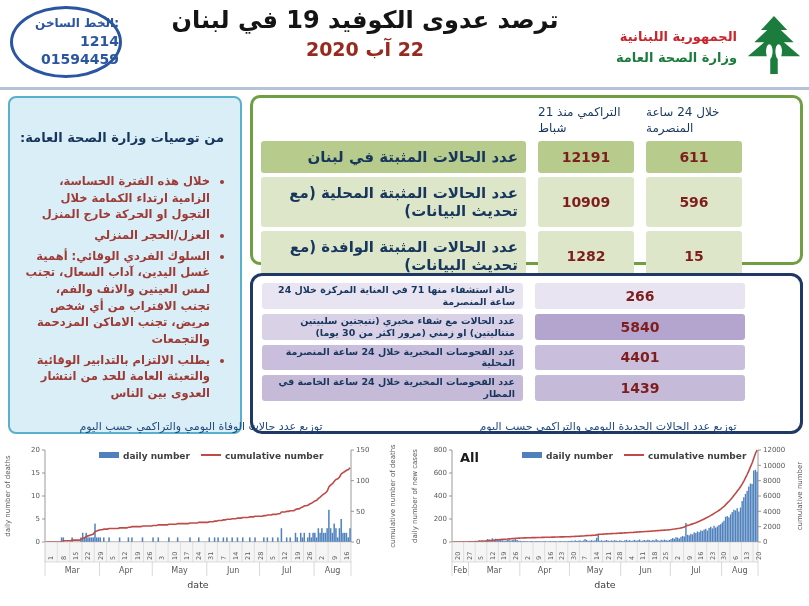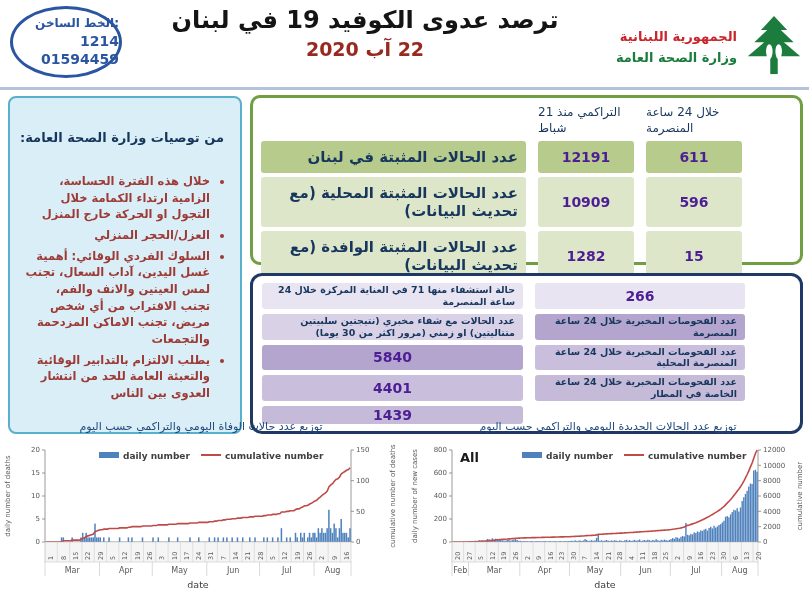--- a/index.html
+++ b/index.html
@@ -38,21 +38,21 @@
   .stats-table{
     position:absolute;left:250px;top:95px;width:553px;height:170px;box-sizing:border-box;
     background:#fff;border:3px solid #6f9f42;border-radius:10px;
     padding:5px 58px 7px 8px;
     display:grid;grid-template-columns:1fr 96px 96px;grid-template-rows:34px repeat(5,1fr);
     gap:4px 12px;
   }
   .st-h{align-self:start;text-align:left;color:#17365d;font-weight:normal;font-size:12px;
     line-height:1.3;direction:rtl;padding-top:2px;}
   .pill{border-radius:3px;display:flex;align-items:center;}
-  .pill.num{justify-content:center;font-size:14px;font-weight:bold;color:#4c1d95;}
+  .pill.num{justify-content:center;font-size:14px;font-weight:bold;color:#7f1d1d;}
   .pill.lbl{direction:rtl;justify-content:flex-start;padding:7px 8px;font-size:15px;
     font-weight:bold;color:#17365d;text-align:right;line-height:1.2;}
   .tone-dark{background:#b7cb8c;}
   .tone-light{background:#dde6c9;}
   .tone-gray{background:#e8eadf;}
   
   .secondary-table{
     position:absolute;left:250px;top:273px;width:553px;height:161px;box-sizing:border-box;
     background:#fff;border:3px solid #1f3864;border-radius:12px;
     padding:7px 55px 7px 9px;
@@ -130,21 +130,20 @@
     <div class="pill num tone-gray">5</div>
     <div class="pill lbl tone-gray">عدد حالات القطاع الصحي</div>
     <div class="pill num tone-gray">488</div>
     <div class="pill num tone-gray">16</div>
   </div>
 
 <div class="secondary-table">
     <div class="pill lbl2 p1">حالة استشفاء منها 71 في العناية المركزة خلال 24 ساعة المنصرمة</div>
     <div class="pill num p1">266</div>
     <div class="pill lbl2 p2">عدد الحالات مع شفاء مخبري (نتيجتين سلبيتين متتاليتين) او زمني (مرور اكثر من 30 يوما)</div>
-    <div class="pill lbl2 p3">عدد الفحوصات المخبرية خلال 24 ساعة المنصرمة</div>
     <div class="pill num p3">5840</div>
     <div class="pill lbl2 p4">عدد الفحوصات المخبرية خلال 24 ساعة المنصرمة المحلية</div>
     <div class="pill num p4">4401</div>
     <div class="pill lbl2 p5">عدد الفحوصات المخبرية خلال 24 ساعة الخاصة في المطار</div>
     <div class="pill num p5">1439</div>
   </div>
 
 <div class="chart-block left">
   <div class="chart-title">توزيع عدد حالات  الوفاة اليومي والتراكمي حسب اليوم</div>
   <div><svg width="400" height="164" viewBox="0 0 400 164">

